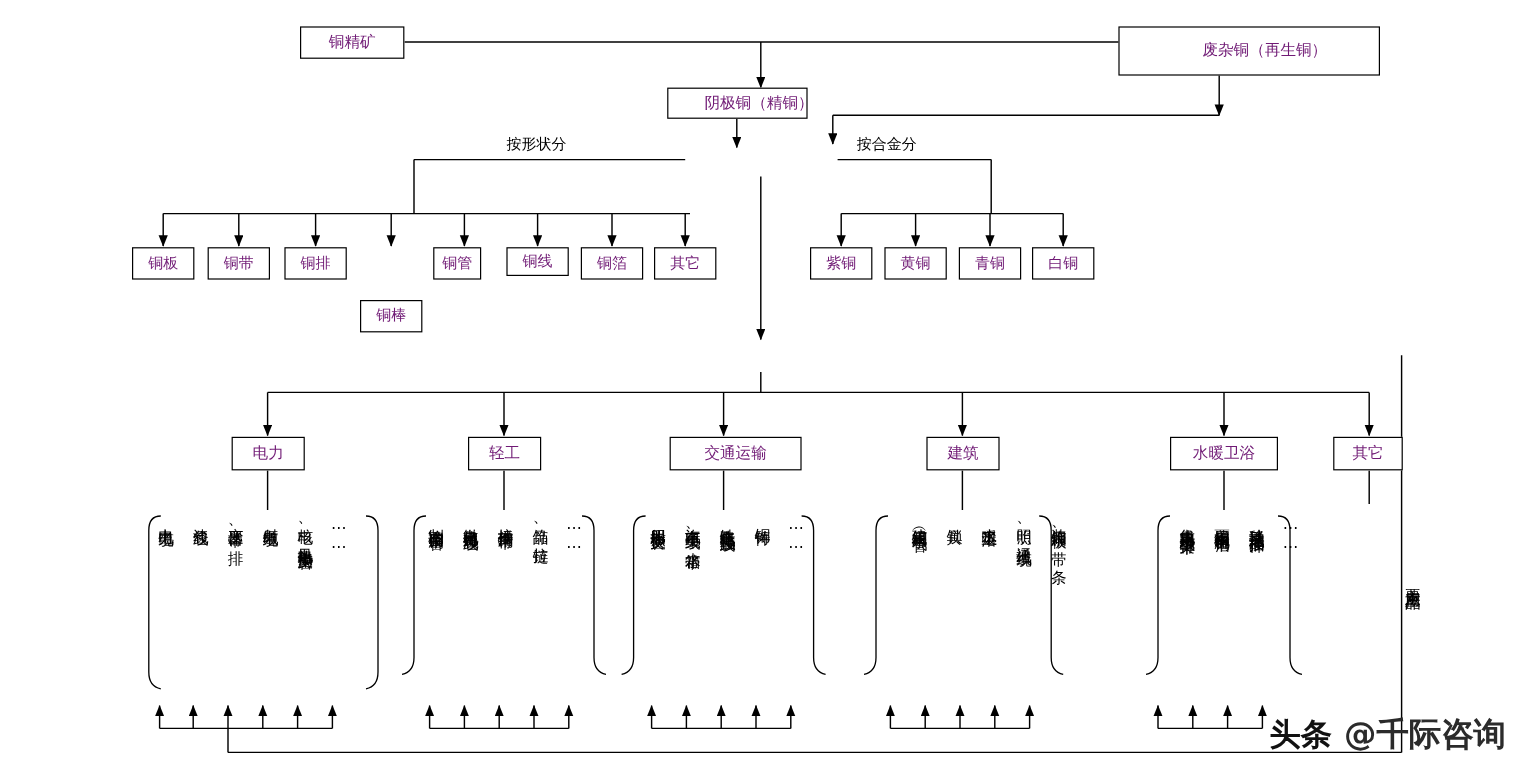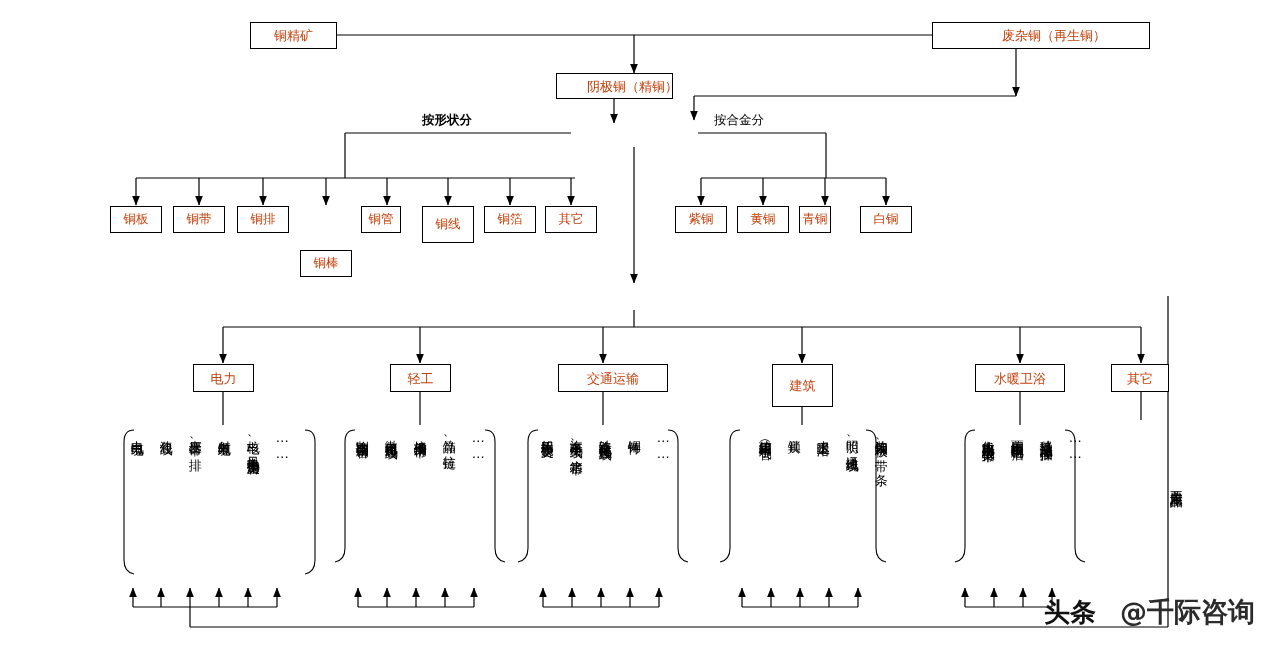--- a/index.html
+++ b/index.html
@@ -9,21 +9,21 @@
     font-family:"DejaVu Sans","Liberation Sans",sans-serif;
     position:relative;
     overflow:hidden;
   }
   #canvas{position:absolute;left:0;top:0;width:1267px;height:650px;}
   .node{
     position:absolute;
     border:1px solid #000;
     background:#fff;
     display:flex;align-items:center;justify-content:center;
-    font-size:13px;color:#c2410c;
+    font-size:13px;color:#701a75;
     box-sizing:border-box;
     white-space:nowrap;
     line-height:1;
   }
   .node.small{font-size:12.5px;}
   .lbl{
     position:absolute;
     font-size:12.5px;color:#000;white-space:nowrap;
   }
   
@@ -37,21 +37,21 @@
     letter-spacing:1px;
     white-space:nowrap;
   }
   svg{position:absolute;left:0;top:0;overflow:visible;}
   .wm{
     position:absolute;
     right:12px;bottom:20px;
     font-size:27px;
     font-weight:bold;
     color:#2b2b2b;
-    display:flex;align-items:center;gap:24px;
+    display:flex;align-items:center;gap:10px;
     font-family:"DejaVu Sans","Liberation Sans",sans-serif;
   }
   .wm .logo{
     display:inline-block;
     font-size:26px;font-weight:bold;color:#111;
   }
 </style>
 </head>
 <body>
 
@@ -167,30 +167,30 @@
 
       <path d="M1141,392 L1141,420"></path>
       <path d="M1141,420 L1141,430" stroke="none"></path>
     </g>
   </svg>
 
   <div class="node" style="left:250px;top:22px;width:87px;height:27px;">
     <span>铜精矿</span>
   </div>
 
-  <div class="node" style="left:932px;top:22px;width:218px;height:27px;padding-left:26px;">
+  <div class="node" style="left:932px;top:22px;width:218px;height:41px;padding-left:26px;">
     <span>废杂铜（再生铜）</span>
   </div>
 
   <div class="node" style="left:556px;top:73px;width:117px;height:26px;padding-left:36px;">
     <span>阴极铜（精铜）</span>
   </div>
 
 
-  <div class="lbl" style="left:422px;top:112px;font-weight:bold;">
+  <div class="lbl" style="left:422px;top:112px;">
     <span>按形状分</span>
   </div>
   <div class="lbl" style="left:714px;top:112px;">
     <span>按合金分</span>
   </div>
 
   <div class="node small" style="left:110px;top:206px;width:52px;height:27px;">
       <span>铜板</span>
     </div>
   <div class="node small" style="left:173px;top:206px;width:52px;height:27px;">
@@ -198,54 +198,54 @@
     </div>
   <div class="node small" style="left:237px;top:206px;width:52px;height:27px;">
       <span>铜排</span>
     </div>
   <div class="node small" style="left:300px;top:206px;width:52px;height:27px;margin-top:44px;">
       <span>铜棒</span>
     </div>
   <div class="node small" style="left:361px;top:206px;width:40px;height:27px;text-align:center;">
       <span>铜管</span>
     </div>
-  <div class="node small" style="left:422px;top:206px;width:52px;height:37px;">
+  <div class="node small" style="left:422px;top:206px;width:52px;height:24px;">
       <span>铜线</span>
     </div>
   <div class="node small" style="left:484px;top:206px;width:52px;height:27px;">
       <span>铜箔</span>
     </div>
   <div class="node small" style="left:545px;top:206px;width:52px;height:27px;">
       <span>其它</span>
     </div>
 
   <div class="node small" style="left:675px;top:206px;width:52px;height:27px;">
       <span>紫铜</span>
     </div>
   <div class="node small" style="left:737px;top:206px;width:52px;height:27px;">
       <span>黄铜</span>
     </div>
-  <div class="node small" style="left:799px;top:206px;width:32px;height:27px;">
+  <div class="node small" style="left:799px;top:206px;width:52px;height:27px;">
       <span>青铜</span>
     </div>
   <div class="node small" style="left:860px;top:206px;width:52px;height:27px;">
       <span>白铜</span>
     </div>
 
 
   <div class="node" style="left:193px;top:364px;width:61px;height:28px;">
       <span>电力</span>
     </div>
   <div class="node" style="left:390px;top:364px;width:61px;height:28px;">
       <span>轻工</span>
     </div>
   <div class="node" style="left:558px;top:364px;width:110px;height:28px;">
       <span>交通运输</span>
     </div>
-  <div class="node" style="left:772px;top:364px;width:61px;height:43px;">
+  <div class="node" style="left:772px;top:364px;width:61px;height:28px;">
       <span>建筑</span>
     </div>
   <div class="node" style="left:975px;top:364px;width:90px;height:28px;">
       <span>水暖卫浴</span>
     </div>
   <div class="node" style="left:1111px;top:364px;width:58px;height:28px;">
       <span>其它</span>
     </div>
 
   <div class="vtext" style="left:129px;top:430px;"><span>电力电缆</span></div>

